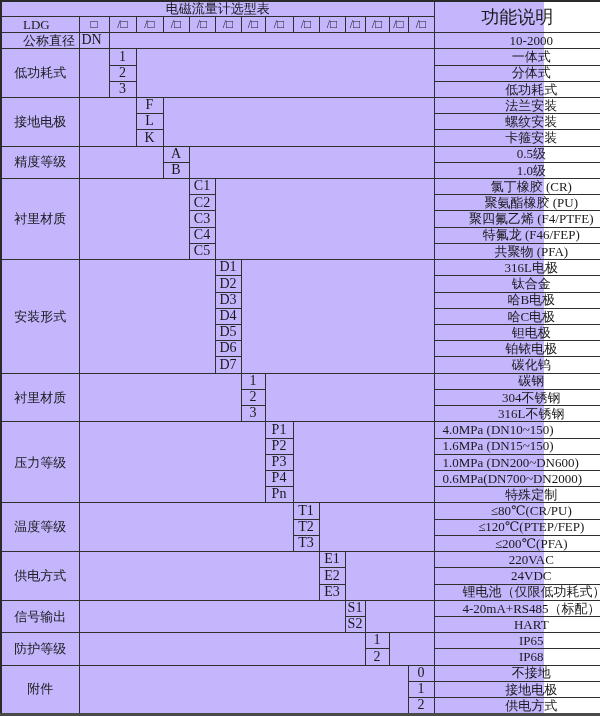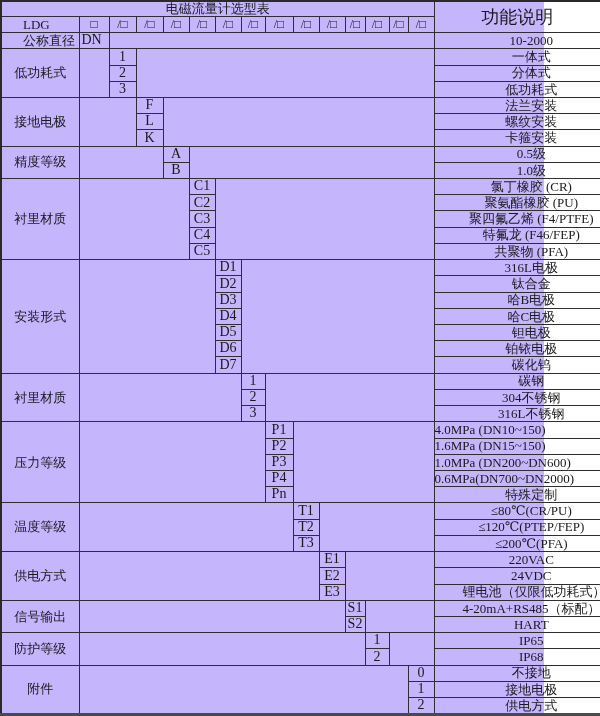--- a/index.html
+++ b/index.html
@@ -11,21 +11,21 @@
      font-size:13px;line-height:1.05;overflow:hidden;white-space:nowrap;}
   tr{height:16px;}
   tr.title-row{height:15px;}
   .title{font-size:13px;}
   .fnhdr{font-size:18px;}
   .lbl{font-size:13px;}
   .code{font-size:14px;font-family:Liberation Serif, serif;margin-top:14px;}
   .slot{font-size:12px;}
   .box{font-size:12px;}
   .desc{font-size:13px;padding-left:28px;}
-  .al{text-align:left;padding-left:0;}
+  .al{text-align:left;padding-left:8px;}
   .ll{text-align:left;padding-left:21px;}
   .dn{text-align:left;padding-left:2px;}
 </style>
 </head>
 <body>
 
 <div id="sheet">
 <table>
 <colgroup>
   <col style="width:78px">

